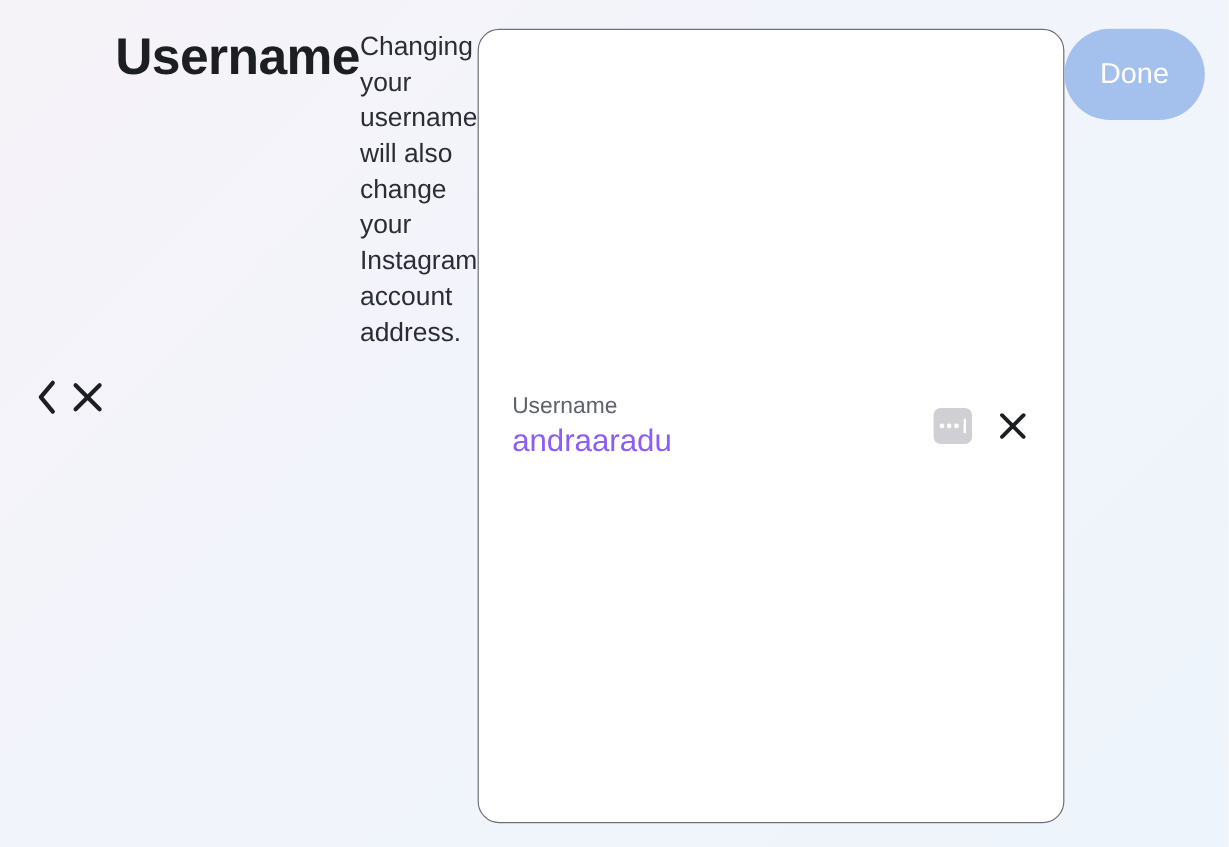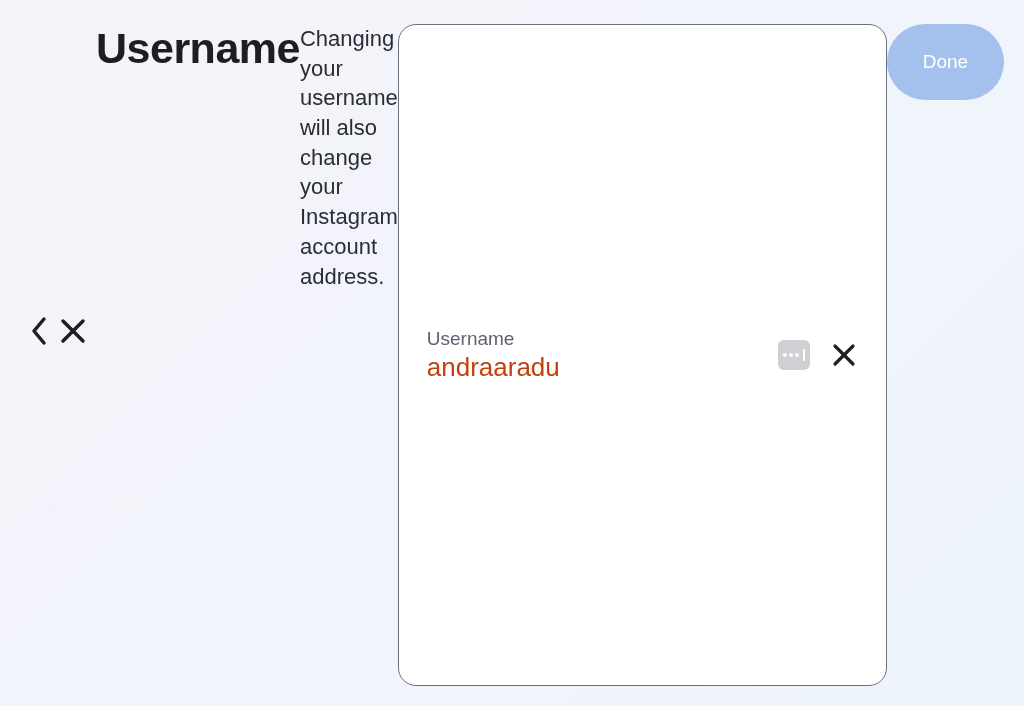--- a/index.html
+++ b/index.html
@@ -68,21 +68,21 @@
     }
     .field-label {
       font-size: 19px;
       color: #5e636e;
       margin-bottom: 2px;
     }
     .field-input {
       border: none;
       outline: none;
       font-size: 26px;
-      color: #c2410c;
+      color: #8b5cf6;
       background: transparent;
       font-family: inherit;
     }
     .password-badge {
       width: 32px;
       height: 30px;
       background: #cfcfd4;
       border-radius: 6px;
       display: flex;
       align-items: center;
@@ -119,21 +119,21 @@
     .spacer {
       flex: 1;
     }
     .done-btn {
       width: 100%;
       height: 76px;
       border-radius: 38px;
       border: none;
       background: #a4c0ed;
       color: #ffffff;
-      font-size: 19px;
+      font-size: 24px;
       font-weight: 500;
       cursor: pointer;
       margin-bottom: 6px;
     }
   </style>
 </head>
 <body>
 
 <div class="page">
 

